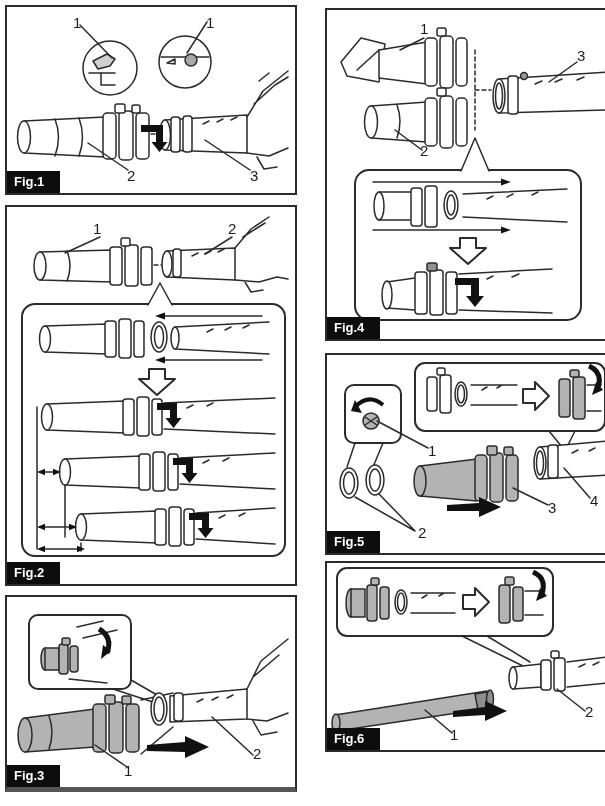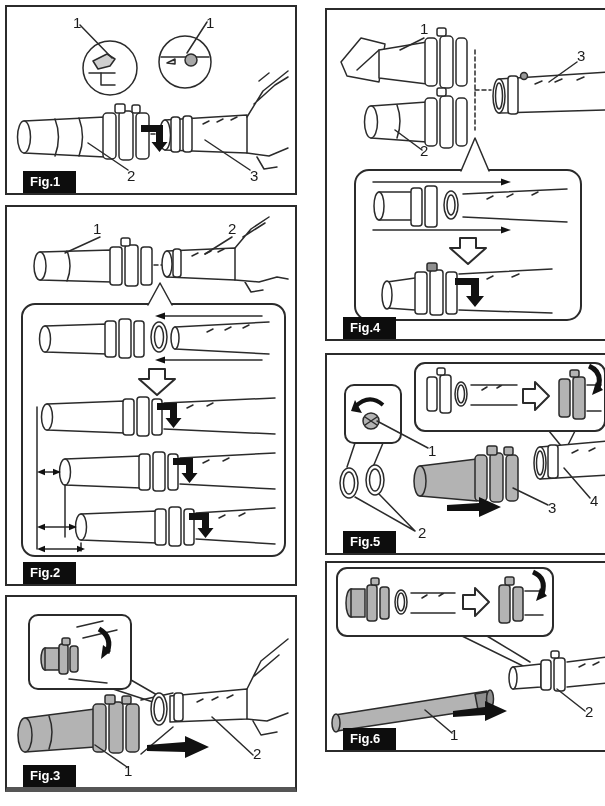--- a/index.html
+++ b/index.html
@@ -1,21 +1,21 @@
 <!DOCTYPE html>
 <html><head>
 <meta charset="utf-8">
 <style>
   html,body{margin:0;padding:0;background:#fff;}
   .page{position:relative;width:605px;height:806px;background:#fff;overflow:hidden;
         font-family:"Liberation Sans",sans-serif;}
   .panel{position:absolute;background:#fff;border:2px solid #2b2b2b;box-sizing:border-box;}
   .panel svg{position:absolute;left:0;top:0;width:100%;height:100%;display:block;}
   .callout{position:absolute;font-size:15px;line-height:1;color:#1c1c1c;}
-  .figlabel{position:absolute;left:16px;bottom:0;background:#0d0d0d;color:#fff;
+  .figlabel{position:absolute;left:0;bottom:0;background:#0d0d0d;color:#fff;
             font-weight:bold;font-size:13px;line-height:1;padding:4px 16px 5px 7px;}
   
   svg .s{stroke:#2b2b2b;stroke-width:1.5;fill:none;stroke-linecap:round;stroke-linejoin:round;}
   svg .w{fill:#ffffff;}
   svg .g{fill:#b3b3b3;}
   svg .dg{fill:#8f8f8f;}
   svg .k{fill:#111111;stroke:none;}
   svg .t2{stroke-width:2;}
   svg .t5{stroke:#111;stroke-width:5;fill:none;}
   svg .t4{stroke:#111;stroke-width:4;fill:none;}

